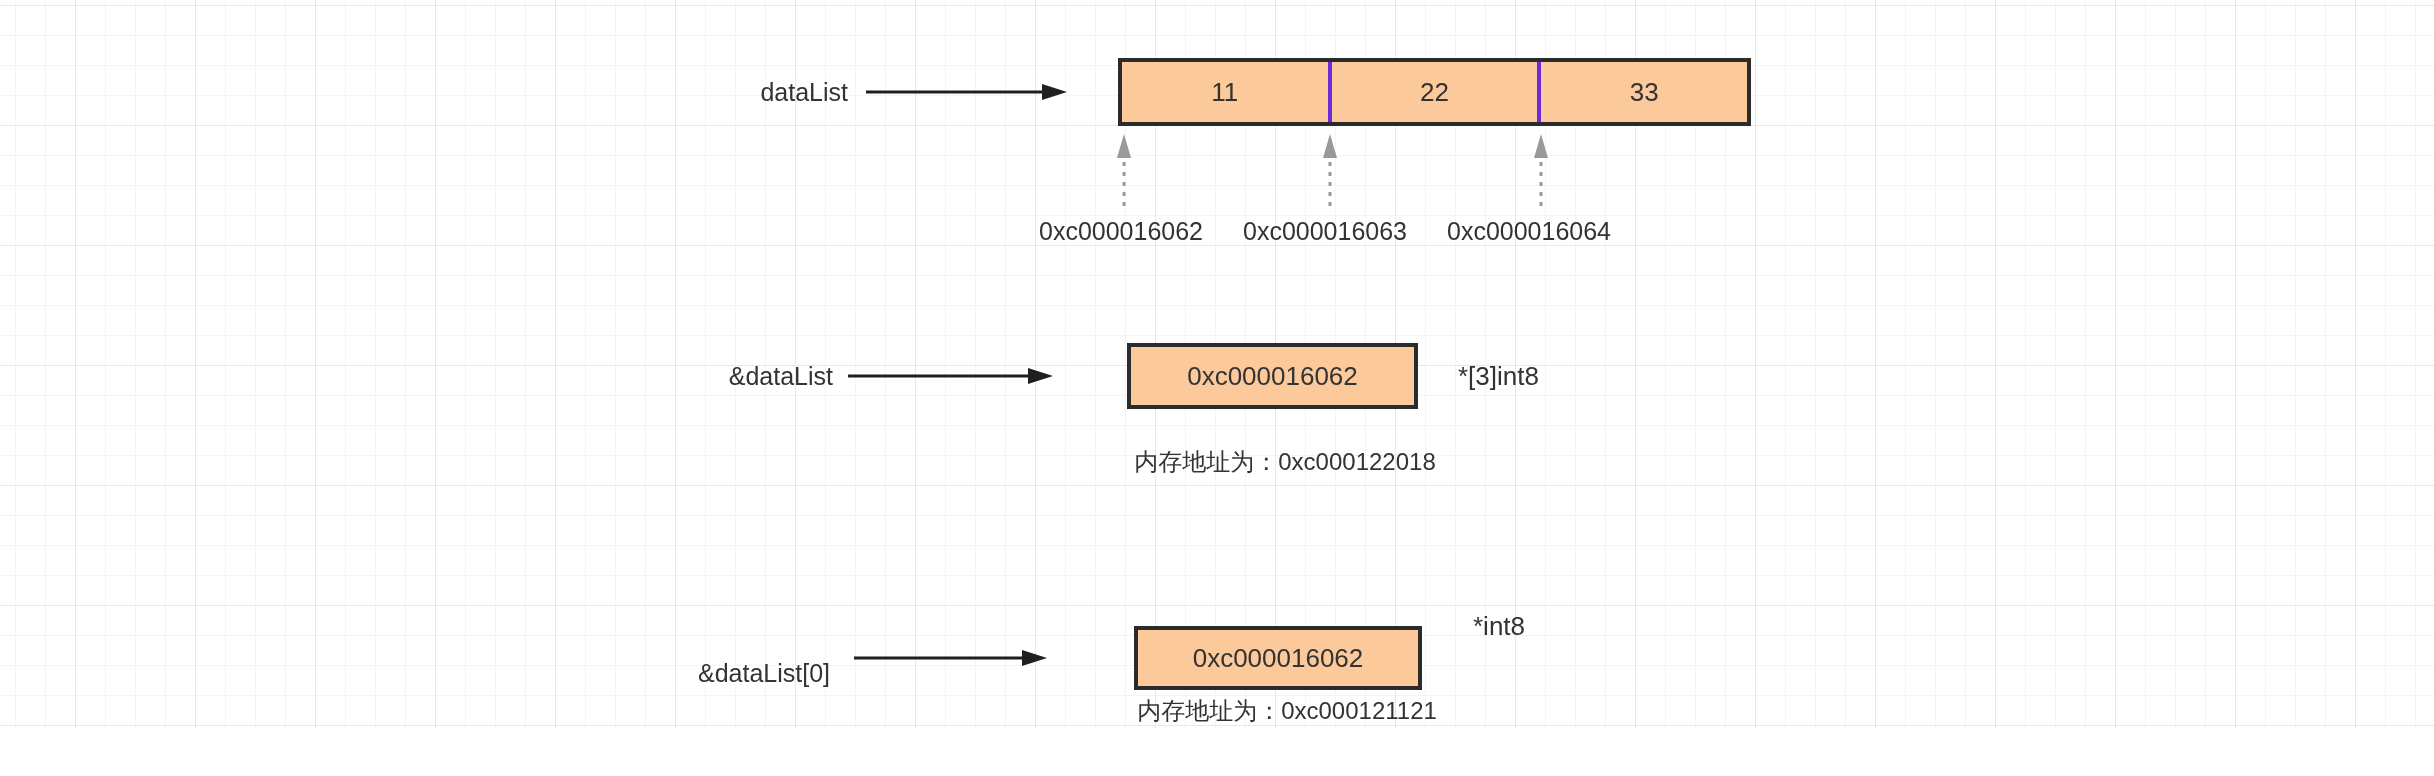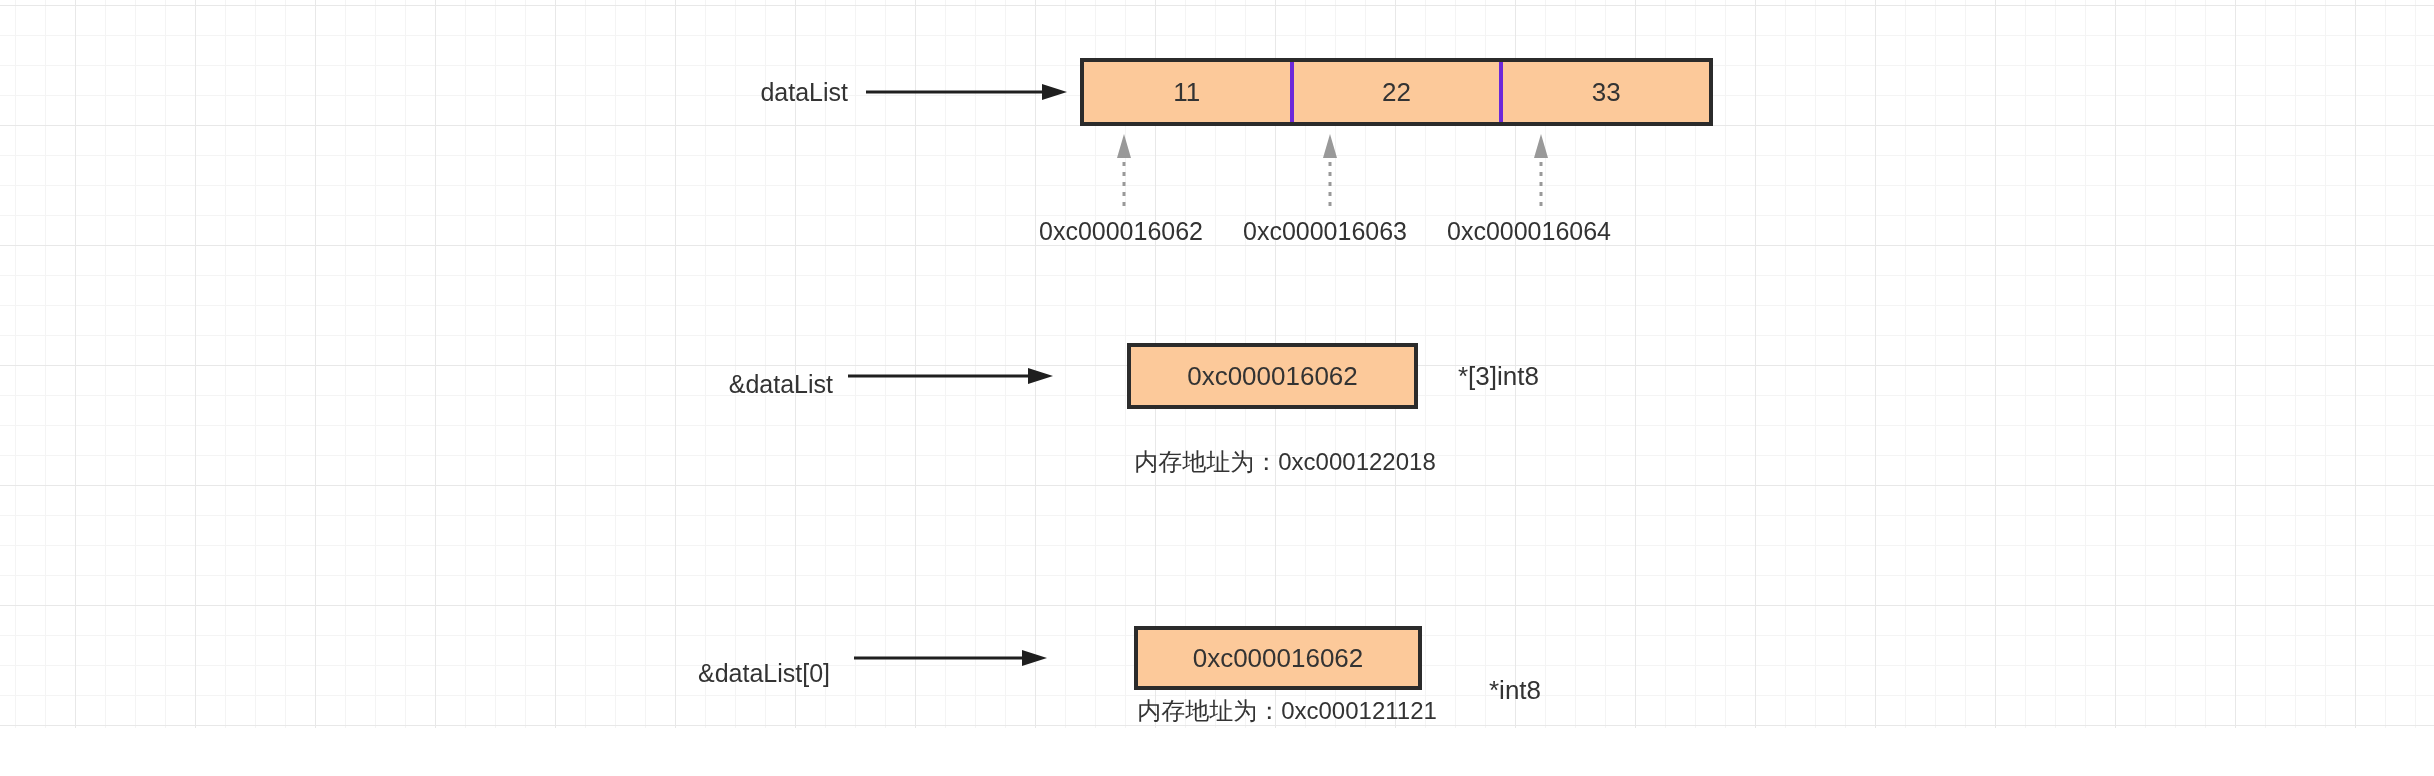--- a/index.html
+++ b/index.html
@@ -21,21 +21,21 @@
   }
   .abs { position: absolute; }
   .var-label {
     font-size: 25px;
     line-height: 28px;
     text-align: right;
     white-space: nowrap;
     color: #333333;
   }
   .array-box {
-    left: 1080px; top: 58px;
+    left: 1118px; top: 58px;
     width: 633px; height: 68px;
     box-sizing: border-box;
     display: flex;
     border: 4px solid #2b2b2b;
     background: #fcc99a;
   }
   .array-cell {
     flex: 1;
     display: flex;
     align-items: center;
@@ -110,21 +110,21 @@
   </svg>
   <svg class="abs" style="left:1531px; top:134px;" width="20" height="78">
     <polygon points="10,0 3,24 17,24" fill="#999999"></polygon>
     <line x1="10" y1="28" x2="10" y2="76" stroke="#999999" stroke-width="3" stroke-dasharray="4,6"></line>
   </svg>
 
   <div class="abs addr-label" style="left:1121px;">0xc000016062</div>
   <div class="abs addr-label" style="left:1325px;">0xc000016063</div>
   <div class="abs addr-label" style="left:1529px;">0xc000016064</div>
 
-  <div class="abs var-label" style="left:683px; top:370px; width:150px;">&amp;dataList</div>
+  <div class="abs var-label" style="left:683px; top:362px; width:150px;">&amp;dataList</div>
 
   <svg class="abs" style="left:848px; top:364px;" width="206" height="24">
     <line x1="0" y1="12" x2="180" y2="12" stroke="#1f1f1f" stroke-width="3"></line>
     <polygon points="180,4 205,12 180,20" fill="#1f1f1f"></polygon>
   </svg>
 
   <div class="abs ptr-box" style="left:1127px; top:343px; width:291px; height:66px;">
     <span>0xc000016062</span>
   </div>
 
@@ -136,17 +136,17 @@
 
   <svg class="abs" style="left:854px; top:646px;" width="194" height="24">
     <line x1="0" y1="12" x2="168" y2="12" stroke="#1f1f1f" stroke-width="3"></line>
     <polygon points="168,4 193,12 168,20" fill="#1f1f1f"></polygon>
   </svg>
 
   <div class="abs ptr-box" style="left:1134px; top:626px; width:288px; height:64px;">
     <span>0xc000016062</span>
   </div>
 
-  <div class="abs type-label" style="left:1473px; top:676px;margin-left:16px;">*int8</div>
+  <div class="abs type-label" style="left:1473px; top:612px;">*int8</div>
 
   <div class="abs caption" style="left:1287px; top:696px;">内存地址为：0xc000121121</div>
 
 </div>
 
 </body></html>

